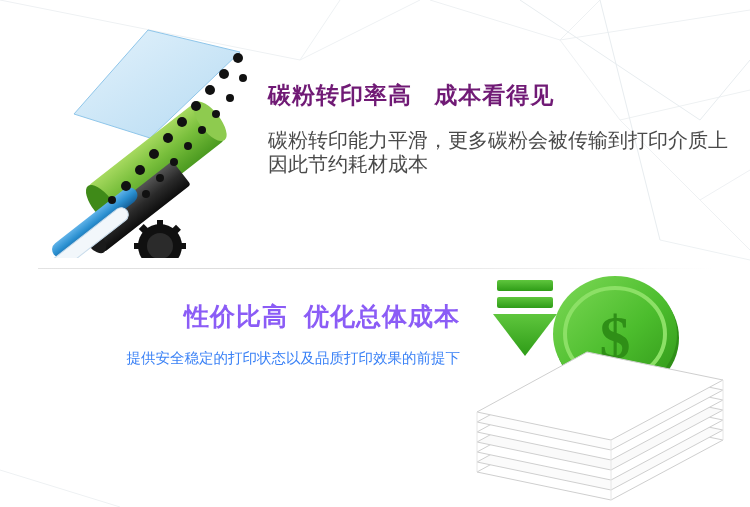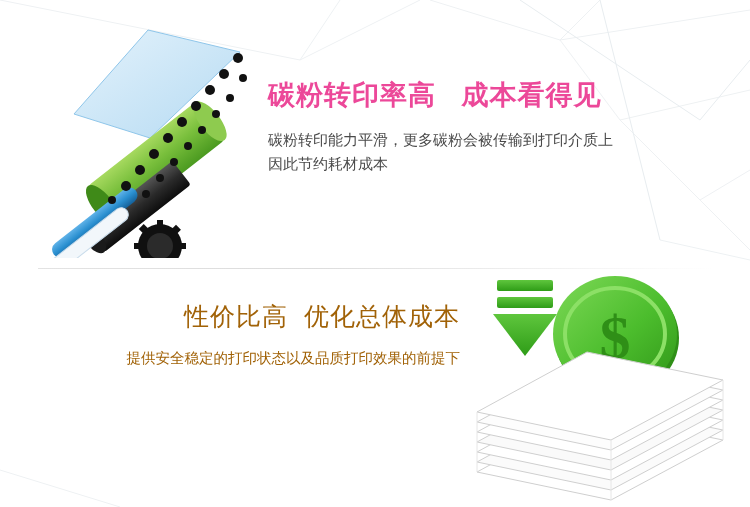--- a/index.html
+++ b/index.html
@@ -43,58 +43,58 @@
     width: 240px;
     height: 240px;
   }
   .sec1-text {
     position: absolute;
     left: 268px;
     top: 78px;
     width: 460px;
   }
   .sec1-title {
-    font-size: 27px;
+    font-size: 23px;
     font-weight: bold;
-    color: #ec4899;
+    color: #701a75;
     letter-spacing: 1px;
     line-height: 34px;
     white-space: pre;
   }
   .sec1-body {
     margin-top: 16px;
-    font-size: 15px;
+    font-size: 20px;
     color: #4a4a4a;
     line-height: 24px;
   }
   .sec1-body div {
     white-space: pre;
   }
 
   
   .sec2-text {
     position: absolute;
     left: 20px;
     top: 300px;
     width: 440px;
     text-align: right;
   }
   .sec2-title {
     font-size: 25px;
-    font-weight: normal;
-    color: #a16207;
+    font-weight: bold;
+    color: #8b5cf6;
     letter-spacing: 1px;
     line-height: 32px;
     white-space: pre;
     text-align: right;
   }
   .sec2-body {
     margin-top: 14px;
     font-size: 14.5px;
-    color: #a16207;
+    color: #3b82f6;
     line-height: 25px;
   }
   .sec2-body div {
     white-space: pre;
   }
   .sec2-art {
     position: absolute;
     left: 455px;
     top: 272px;
     width: 280px;

